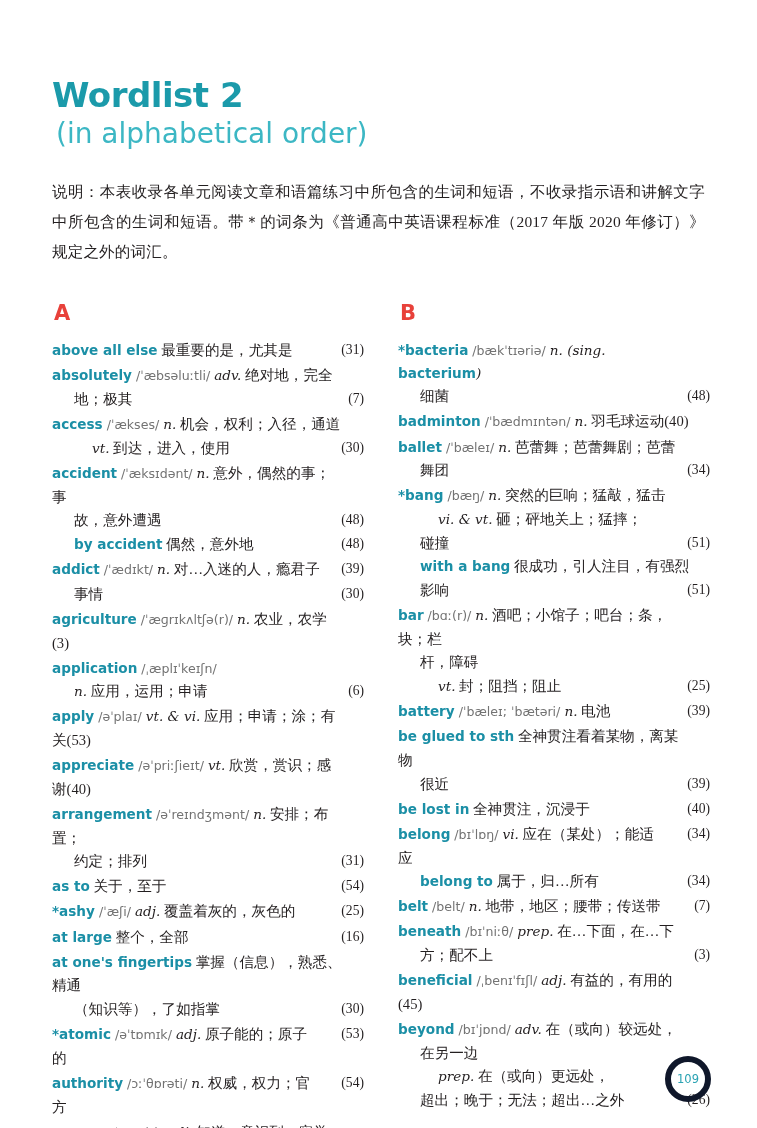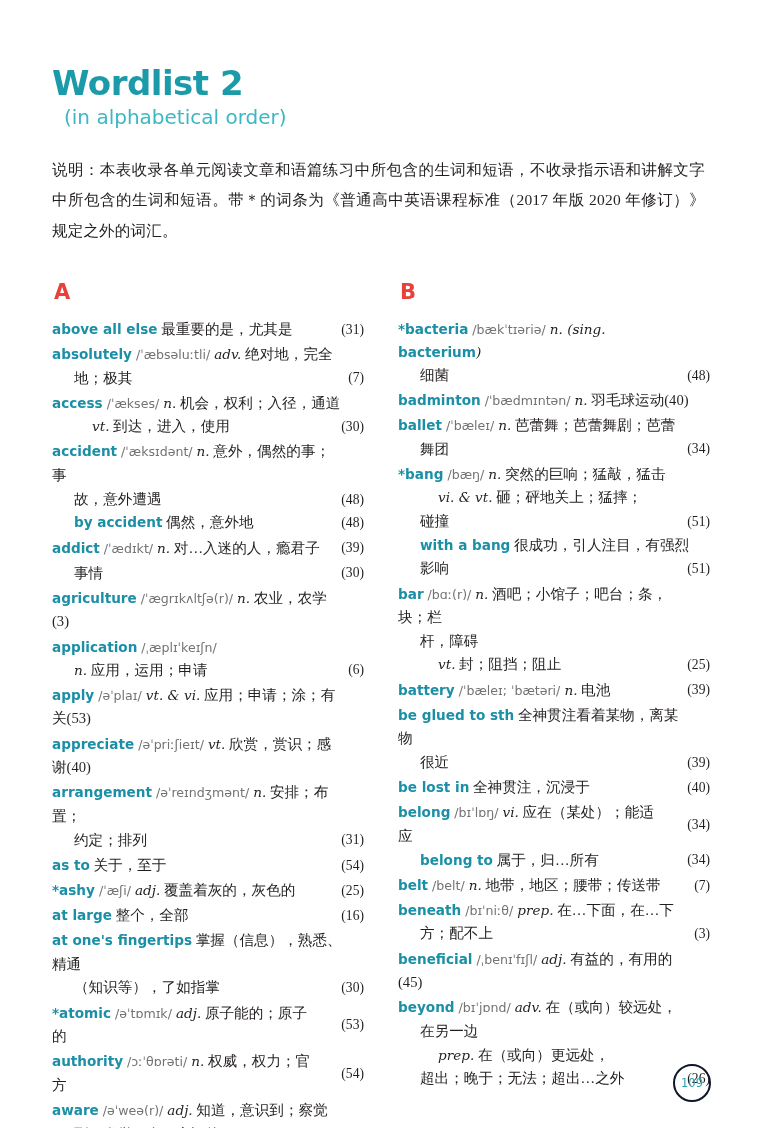--- a/index.html
+++ b/index.html
@@ -13,37 +13,37 @@
     font-family: "Liberation Serif", serif;
     color: #231f20;
     position: relative;
     overflow: hidden;
   }
   .page {
     position: relative;
     width: 757px;
     height: 1128px;
     box-sizing: border-box;
-    padding: 48px 52px 40px 52px;
+    padding: 60px 52px 40px 52px;
   }
   .title {
     font-family: "DejaVu Sans", sans-serif;
     font-weight: bold;
     font-size: 34px;
     color: #1b9aaa;
     letter-spacing: -0.5px;
     margin: 16px 0 2px 0;
     line-height: 1.15;
   }
   .subtitle {
     font-family: "DejaVu Sans", sans-serif;
     font-weight: normal;
-    font-size: 20px;
+    font-size: 28px;
     color: #3cb7c4;
-    margin: 0 0 26px 12px;
+    margin: 0 0 26px 4px;
     line-height: 1.2;
   }
   .note {
     font-size: 15.5px;
     line-height: 1.95;
     color: #231f20;
     margin: 12px 0 26px 0;
     text-align: justify;
     letter-spacing: 0.2px;
   }
@@ -64,21 +64,21 @@
   }
   .entry {
     position: relative;
     font-size: 14.2px;
     line-height: 1.62;
     margin-bottom: 1.5px;
     color: #231f20;
   }
   .entry .line {
     display: flex;
-    align-items: center;
+    align-items: flex-start;
     justify-content: space-between;
     gap: 20px;
   }
   .entry .line .txt {
     flex: 1 1 auto;
   }
   .entry .line .pg {
     flex: 0 0 auto;
     text-align: right;
     white-space: nowrap;
@@ -107,21 +107,21 @@
     font-family: "Liberation Serif", serif;
     font-size: 14.6px;
   }
   .page-number {
     position: absolute;
     right: 46px;
     bottom: 26px;
     width: 34px;
     height: 34px;
     border-radius: 50%;
-    border: 2px solid #0f172a;
+    border: 6px solid #0f172a;
     color: #2aa3b3;
     font-family: "DejaVu Sans", sans-serif;
     font-size: 11.5px;
     display: flex;
     align-items: center;
     justify-content: center;
   }
 </style>
 </head>
 <body>

